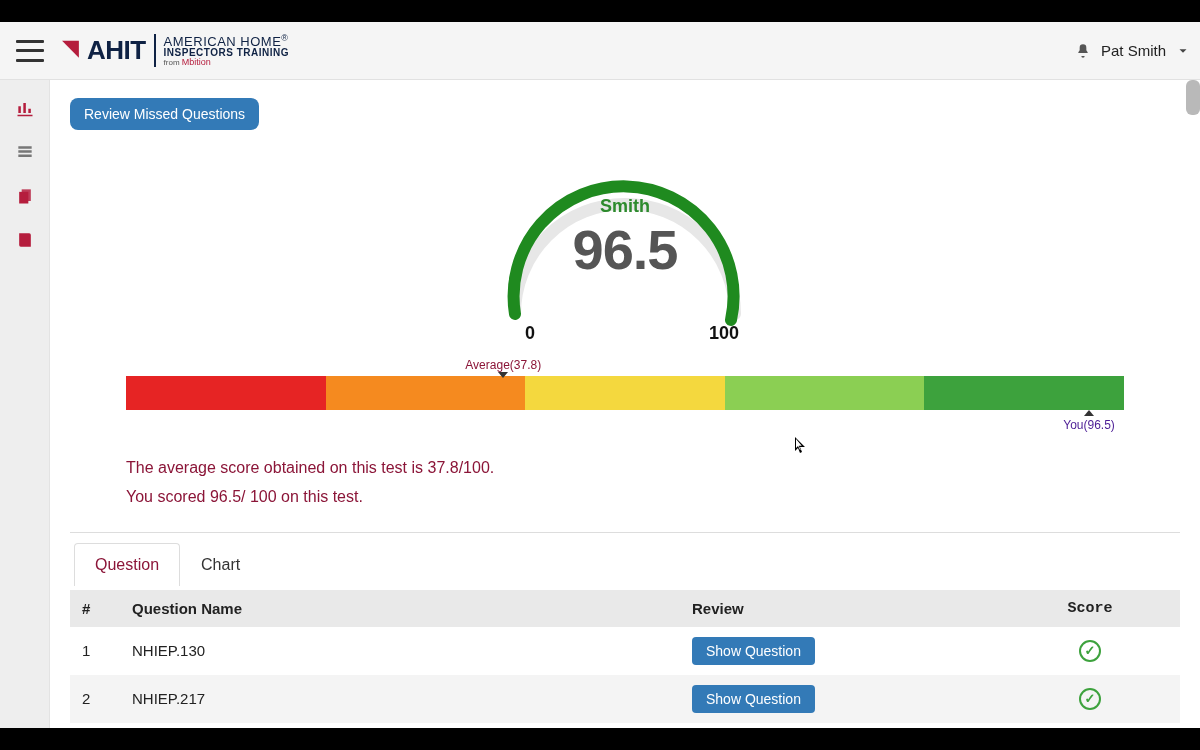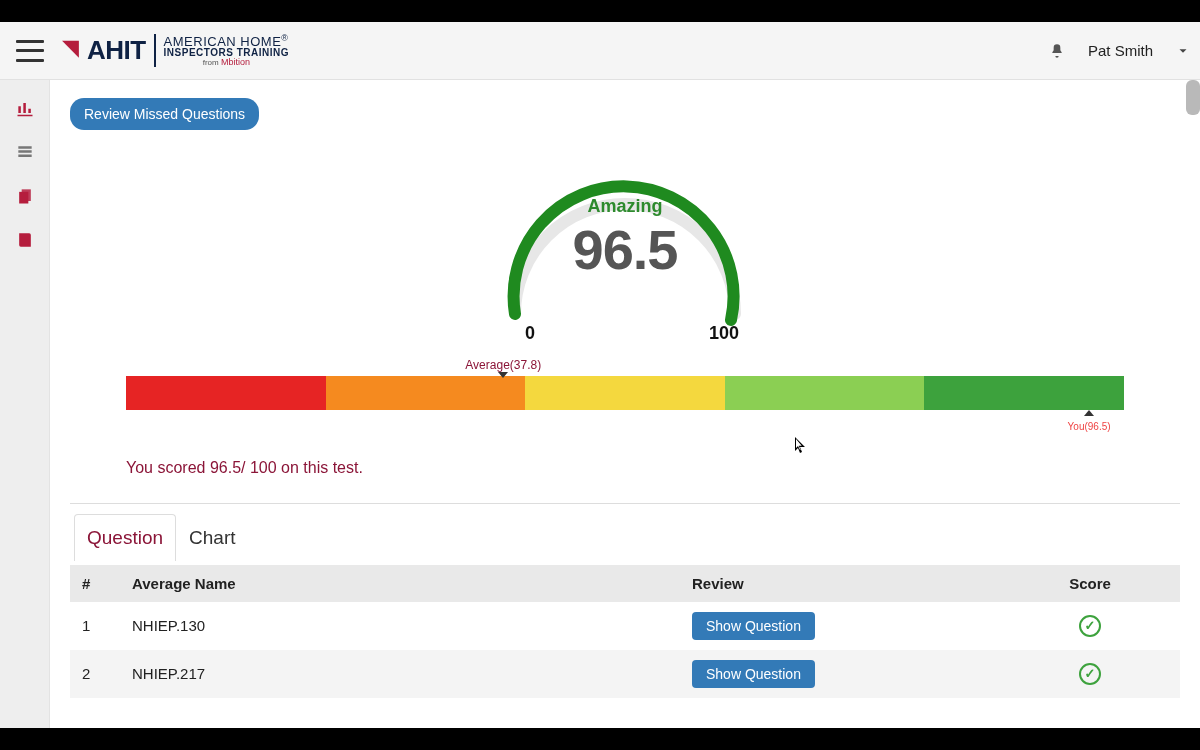--- a/index.html
+++ b/index.html
@@ -29,24 +29,24 @@
   .hamburger span { display: block; height: 3px; background: #333; border-radius: 1px; }
   .brand { display: flex; align-items: center; gap: 8px; }
   .brand-logo {
     font-weight: 900; font-size: 26px; color: #0f2244; letter-spacing: -0.5px;
     display: flex; align-items: center; gap: 2px;
   }
   .brand-mark { color: #b51d3d; font-size: 22px; transform: translateY(-2px); }
   .brand-right { border-left: 2px solid #0f2244; padding-left: 8px; line-height: 1; }
   .brand-line1 { font-size: 13px; font-weight: 400; color: #0f2244; letter-spacing: 0.5px; }
   .brand-line2 { font-size: 10px; font-weight: 600; color: #0f2244; letter-spacing: 0.5px; }
-  .brand-sub { font-size: 9px; color: #b51d3d; text-align: center; }
+  .brand-sub { font-size: 9px; color: #b51d3d; text-align: left; }
   .sup { font-size: 9px; vertical-align: super; }
   .topbar-spacer { flex: 1; }
-  .user-area { display: flex; align-items: center; gap: 23px; color: #222; font-size: 15px; cursor: pointer; }
+  .user-area { display: flex; align-items: center; gap: 10px; color: #222; font-size: 15px; cursor: pointer; }
   .bell { width: 16px; height: 16px; position: relative; }
 
   
   .body {
     flex: 1;
     display: flex;
     min-height: 0;
     position: relative;
   }
   .siderail {
@@ -72,21 +72,21 @@
     position: relative;
   }
   .card {
     background: #fff;
     min-height: 100%;
   }
   .review-btn {
     background: #337ab7;
     color: #fff;
     border: none;
-    border-radius: 14px;
+    border-radius: 8px;
     padding: 8px 14px;
     font-size: 14px;
     cursor: pointer;
   }
   
   .gauge-wrap {
     width: 100%;
     display: flex;
     justify-content: center;
     margin-top: -6px;
@@ -145,22 +145,22 @@
     bottom: -6px;
     width: 0; height: 0;
     border-left: 5px solid transparent;
     border-right: 5px solid transparent;
     border-bottom: 6px solid #333;
     transform: translateX(-50%);
   }
   .you-label {
     position: absolute;
     bottom: -22px;
-    font-size: 10px;
-    color: #ef4444;
+    font-size: 12px;
+    color: #4c1d95;
     transform: translateX(-50%);
     white-space: nowrap;
   }
 
   .score-text {
     margin: 44px 56px 0 56px;
     color: #8b1538;
     font-size: 16px;
     line-height: 1.8;
   }
@@ -171,22 +171,22 @@
     border-top: 1px solid #ddd;
   }
 
   
   .tabs {
     display: flex;
     gap: 0;
     padding-left: 4px;
   }
   .tab {
-    padding: 12px 12px;
-    font-size: 19px;
+    padding: 12px 20px;
+    font-size: 16px;
     color: #333;
     cursor: pointer;
     border: 1px solid transparent;
     border-bottom: none;
   }
   .tab.active {
     color: #8b1538;
     border-color: #ddd;
     background: #fff;
     border-radius: 4px 4px 0 0;
@@ -225,21 +225,21 @@
     width: 22px; height: 22px;
     border: 2px solid #3da23d;
     border-radius: 50%;
     display: inline-flex; align-items: center; justify-content: center;
     color: #3da23d; font-size: 13px; font-weight: 700;
   }
   .col-num   { width: 50px; }
   .col-name  { width: 560px; }
   .col-rev   { width: 320px; }
   .col-score { width: auto; text-align: center; }
-  .qtable thead th.col-score { text-align: center; }
+  .qtable thead th.col-score { text-align: center; font-family: Liberation Mono, monospace; }
   td.col-score { text-align: center; }
 
   
   .scrollbar {
     position: absolute;
     top: 0; right: 0;
     width: 14px;
     height: 35px;
     background: #b9b9b9;
     border-radius: 6px;
@@ -316,21 +316,21 @@
         
         <div class="gauge-wrap">
           <div class="gauge">
             <svg viewBox="0 0 300 220">
 
               <path d="M 40 190 A 110 110 0 1 1 260 190" fill="none" stroke="#e7e7e7" stroke-width="12" stroke-linecap="round"></path>
 
               <path d="M 40 190 A 110 110 0 1 1 256 196" fill="none" stroke="#1f8a1f" stroke-width="12" stroke-linecap="round"></path>
             </svg>
             <div class="gauge-center">
-              <div class="passed">Amazing</div>
+              <div class="passed">Smith</div>
               <div class="score-big">96.5</div>
             </div>
             <div class="gauge-min">0</div>
             <div class="gauge-max">100</div>
           </div>
         </div>
 
         
         <div class="heatbar-wrap">
           <div id="avg-label" class="avg-label" style="left: 37.8%;">Average(37.8)</div>
@@ -341,37 +341,38 @@
             <div class="seg yellow"></div>
             <div class="seg lgreen"></div>
             <div class="seg green"></div>
           </div>
           <div id="you-tick" class="you-tick" style="left: 96.5%;"></div>
           <div id="you-label" class="you-label" style="left: 96.5%;">You(96.5)</div>
         </div>
 
         
         <div class="score-text">
+          <div>The average score obtained on this test is 37.8/100.</div>
           <div>You scored 96.5/ 100 on this test.</div>
         </div>
 
         <hr class="sep">
 
         
         <div class="tabs">
           <div class="tab active">Question</div>
           <div class="tab">Chart</div>
         </div>
 
         
         <table class="qtable">
           <thead>
             <tr>
               <th class="col-num">#</th>
-              <th class="col-name">Average Name</th>
+              <th class="col-name">Question Name</th>
               <th class="col-rev">Review</th>
               <th class="col-score">Score</th>
             </tr>
           </thead>
           <tbody>
             <tr>
               <td class="col-num">1</td>
               <td class="col-name">NHIEP.130</td>
               <td class="col-rev"><button class="show-btn">Show Question</button></td>
               <td class="col-score"><span class="ok-circle">✓</span></td>

